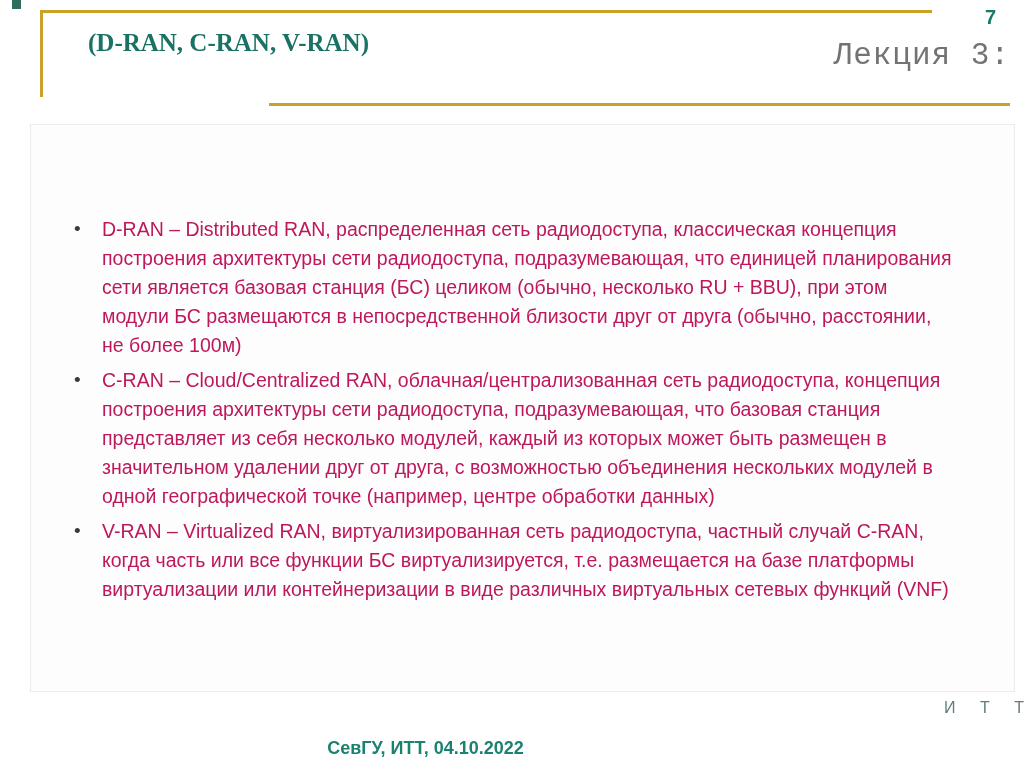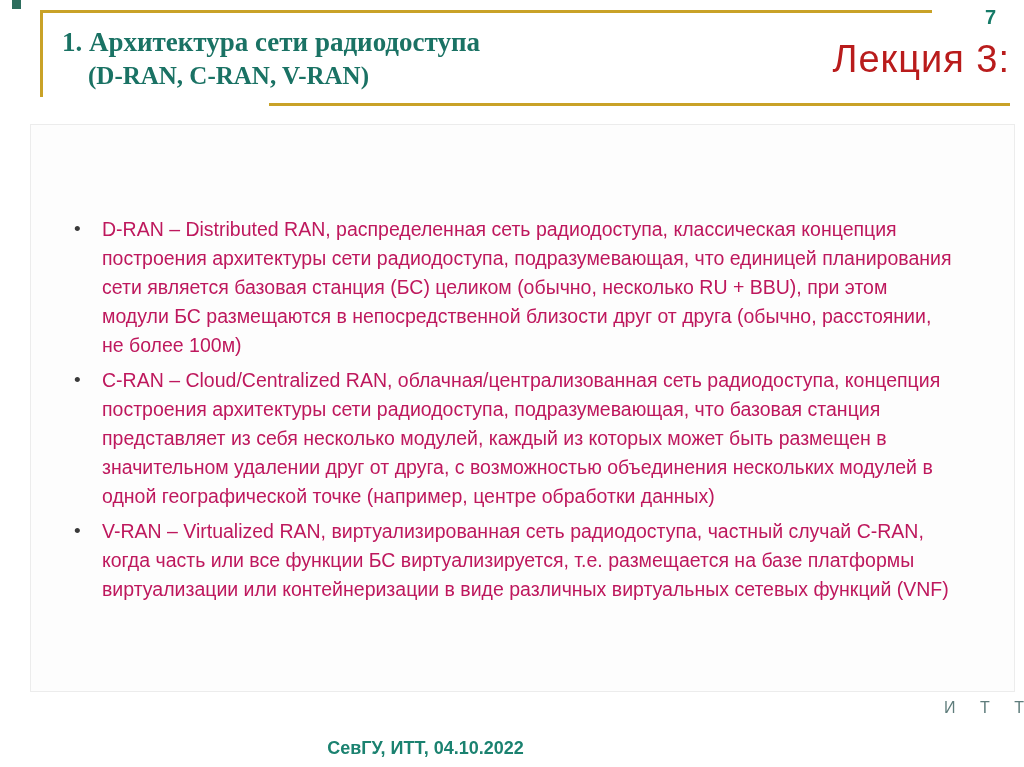--- a/index.html
+++ b/index.html
@@ -55,23 +55,23 @@
     color: #1a7264;
     font-family: "Liberation Serif", "DejaVu Serif", serif;
     line-height: 33px;
   }
   .slide-title .t1 { font-size: 27px; font-weight: bold; }
   .slide-title .t2 { font-size: 25px; font-weight: bold; padding-left: 26px; }
 
   .lecture-label {
     position: absolute;
     top: 38px; right: 14px;
-    color: #b91c1c;
-    font-family: Liberation Sans, sans-serif;
-    font-size: 38px;
+    color: #737373;
+    font-family: Liberation Mono, monospace;
+    font-size: 31px;
     letter-spacing: 1px;
   }
 
   
   .content-region {
     position: absolute;
     left: 30px; top: 124px;
     width: 983px; height: 566px;
     background: #fdfdfd;
     border: 1px solid #ececec;
@@ -133,21 +133,20 @@
 <div class="slide">
 
   <div class="accent-square"></div>
   <div class="frame-top"></div>
   <div class="frame-left"></div>
   <div class="header-underline"></div>
 
   <div class="page-number">7</div>
 
   <div class="slide-title">
-    <div class="t1">1. Архитектура сети радиодоступа</div>
     <div class="t2">(D-RAN, C-RAN, V-RAN)</div>
   </div>
 
   <div class="lecture-label">Лекция 3:</div>
 
   <div class="content-region"></div>
 
   <ul class="bullet-list">
     <li>D-RAN – Distributed RAN, распределенная сеть радиодоступа, классическая концепция построения архитектуры сети радиодоступа, подразумевающая, что единицей планирования сети является базовая станция (БС) целиком (обычно, несколько RU + BBU), при этом модули БС размещаются в непосредственной близости друг от друга (обычно, расстоянии, не более 100м)</li>
     <li>C-RAN – Cloud/Centralized RAN, облачная/централизованная сеть радиодоступа, концепция построения архитектуры сети радиодоступа, подразумевающая, что базовая станция представляет из себя несколько модулей, каждый из которых может быть размещен в значительном удалении друг от друга, с возможностью объединения нескольких модулей в одной географической точке (например, центре обработки данных)</li>

